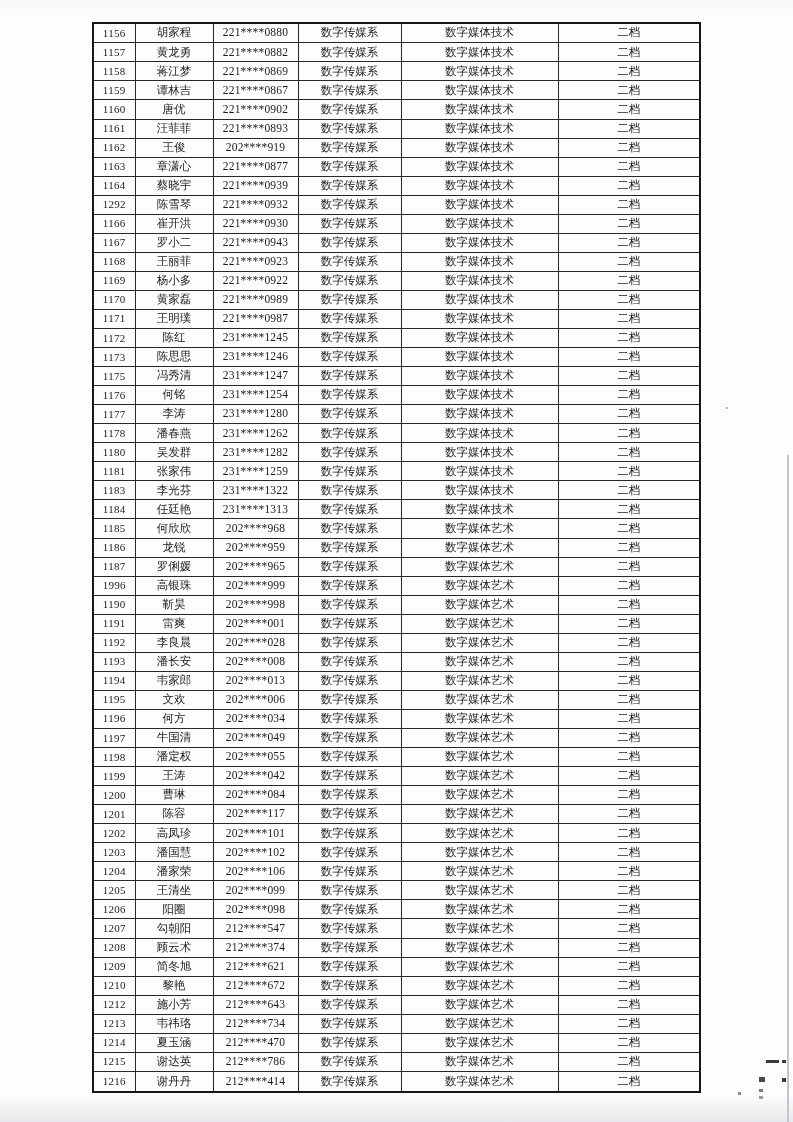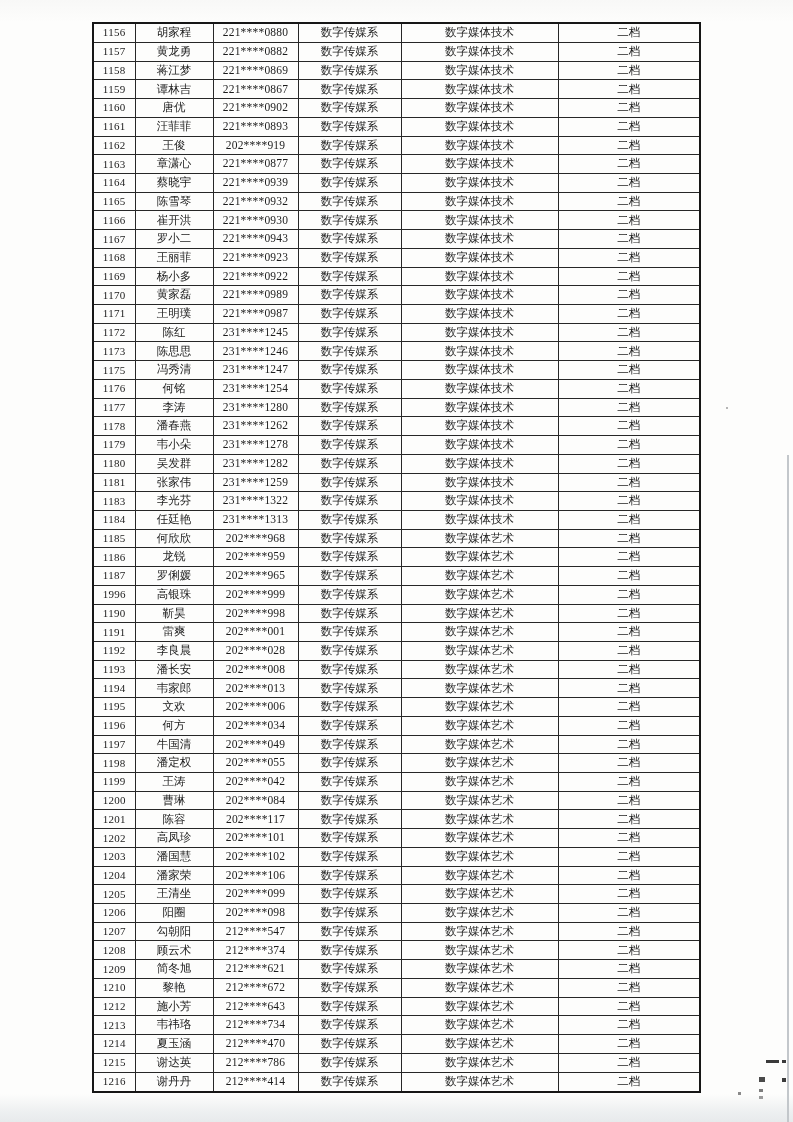--- a/index.html
+++ b/index.html
@@ -150,21 +150,21 @@
         </tr>
         <tr>
           <td class="c-no">1164</td>
           <td class="c-name">蔡晓宇</td>
           <td class="c-id">221****0939</td>
           <td class="c-dept">数字传媒系</td>
           <td class="c-major">数字媒体技术</td>
           <td class="c-tier">二档</td>
         </tr>
         <tr>
-          <td class="c-no">1165</td>
+          <td class="c-no">1292</td>
           <td class="c-name">陈雪琴</td>
           <td class="c-id">221****0932</td>
           <td class="c-dept">数字传媒系</td>
           <td class="c-major">数字媒体技术</td>
           <td class="c-tier">二档</td>
         </tr>
         <tr>
           <td class="c-no">1166</td>
           <td class="c-name">崔开洪</td>
           <td class="c-id">221****0930</td>
@@ -249,28 +249,20 @@
           <td class="c-name">李涛</td>
           <td class="c-id">231****1280</td>
           <td class="c-dept">数字传媒系</td>
           <td class="c-major">数字媒体技术</td>
           <td class="c-tier">二档</td>
         </tr>
         <tr>
           <td class="c-no">1178</td>
           <td class="c-name">潘春燕</td>
           <td class="c-id">231****1262</td>
-          <td class="c-dept">数字传媒系</td>
-          <td class="c-major">数字媒体技术</td>
-          <td class="c-tier">二档</td>
-        </tr>
-        <tr>
-          <td class="c-no">1179</td>
-          <td class="c-name">韦小朵</td>
-          <td class="c-id">231****1278</td>
           <td class="c-dept">数字传媒系</td>
           <td class="c-major">数字媒体技术</td>
           <td class="c-tier">二档</td>
         </tr>
         <tr>
           <td class="c-no">1180</td>
           <td class="c-name">吴发群</td>
           <td class="c-id">231****1282</td>
           <td class="c-dept">数字传媒系</td>
           <td class="c-major">数字媒体技术</td>

